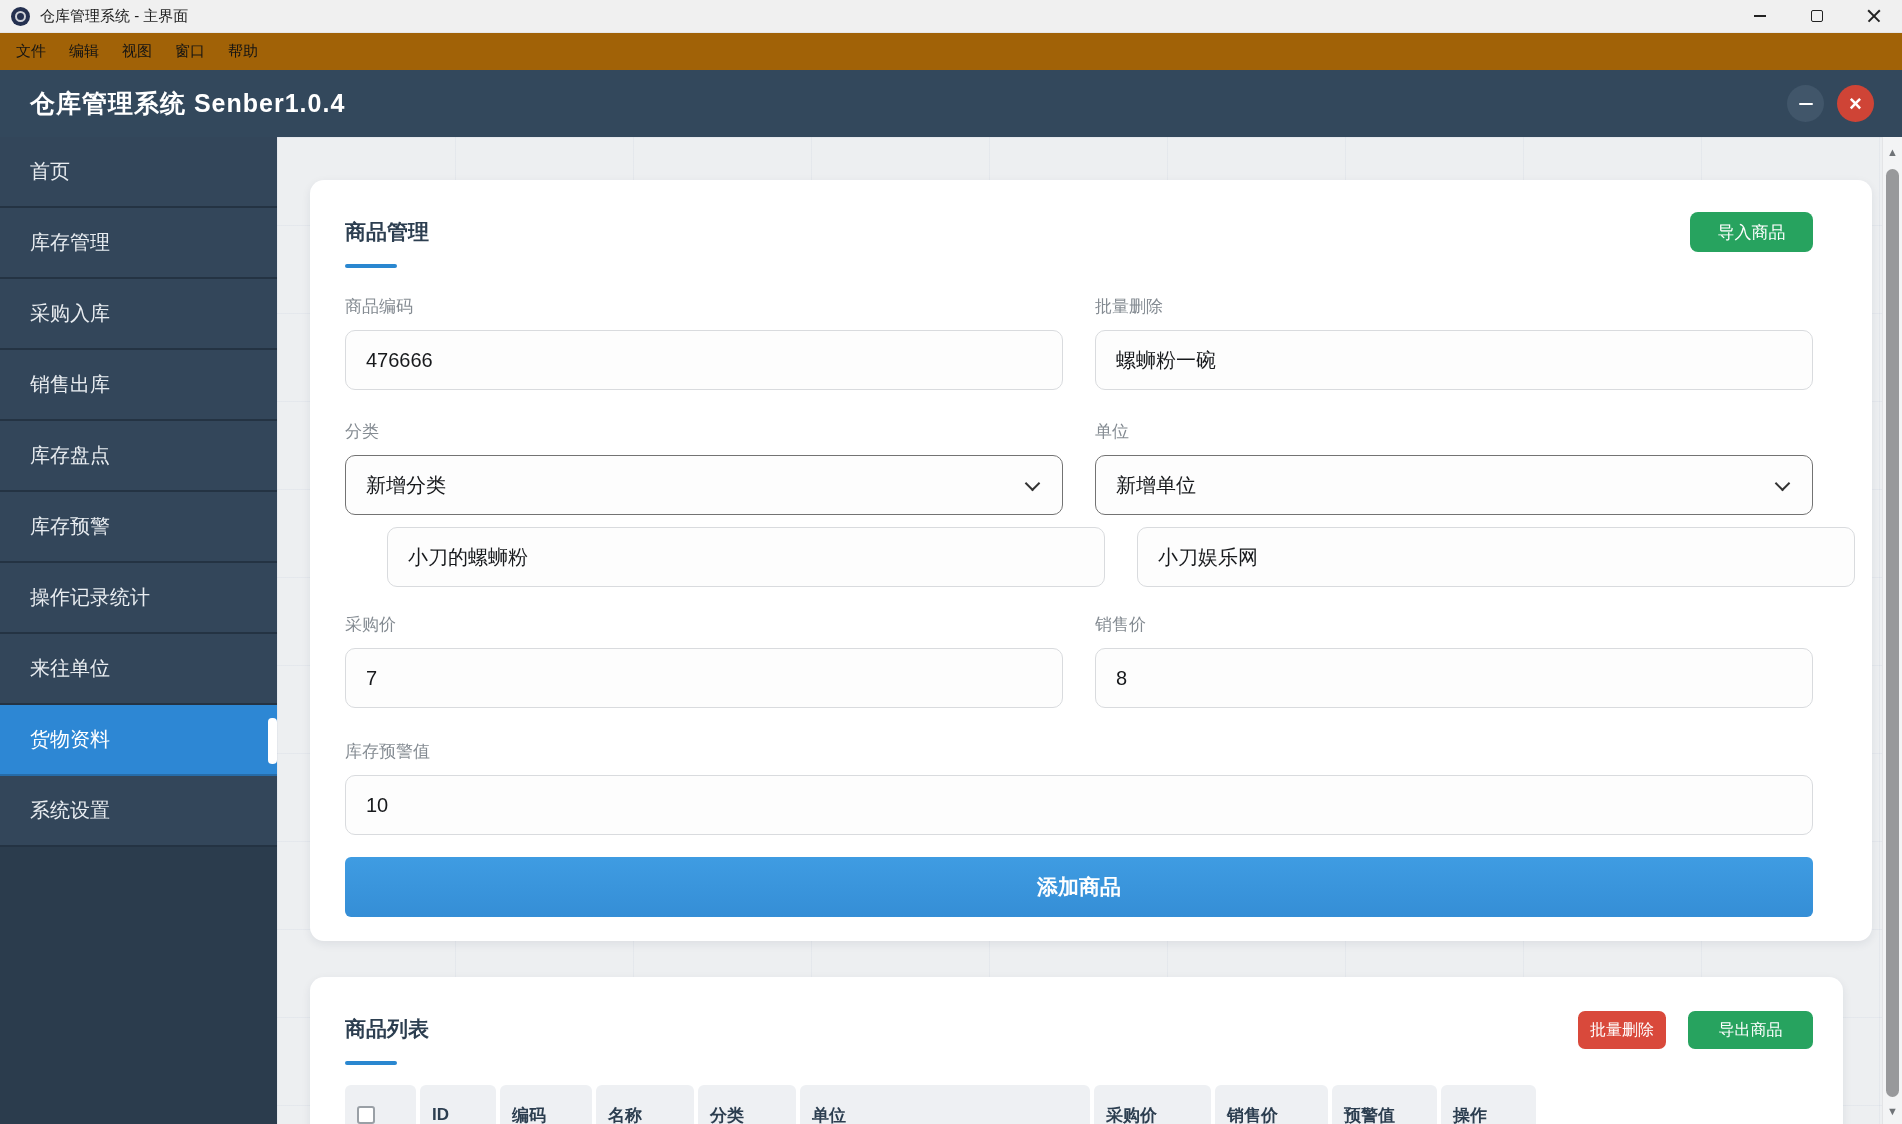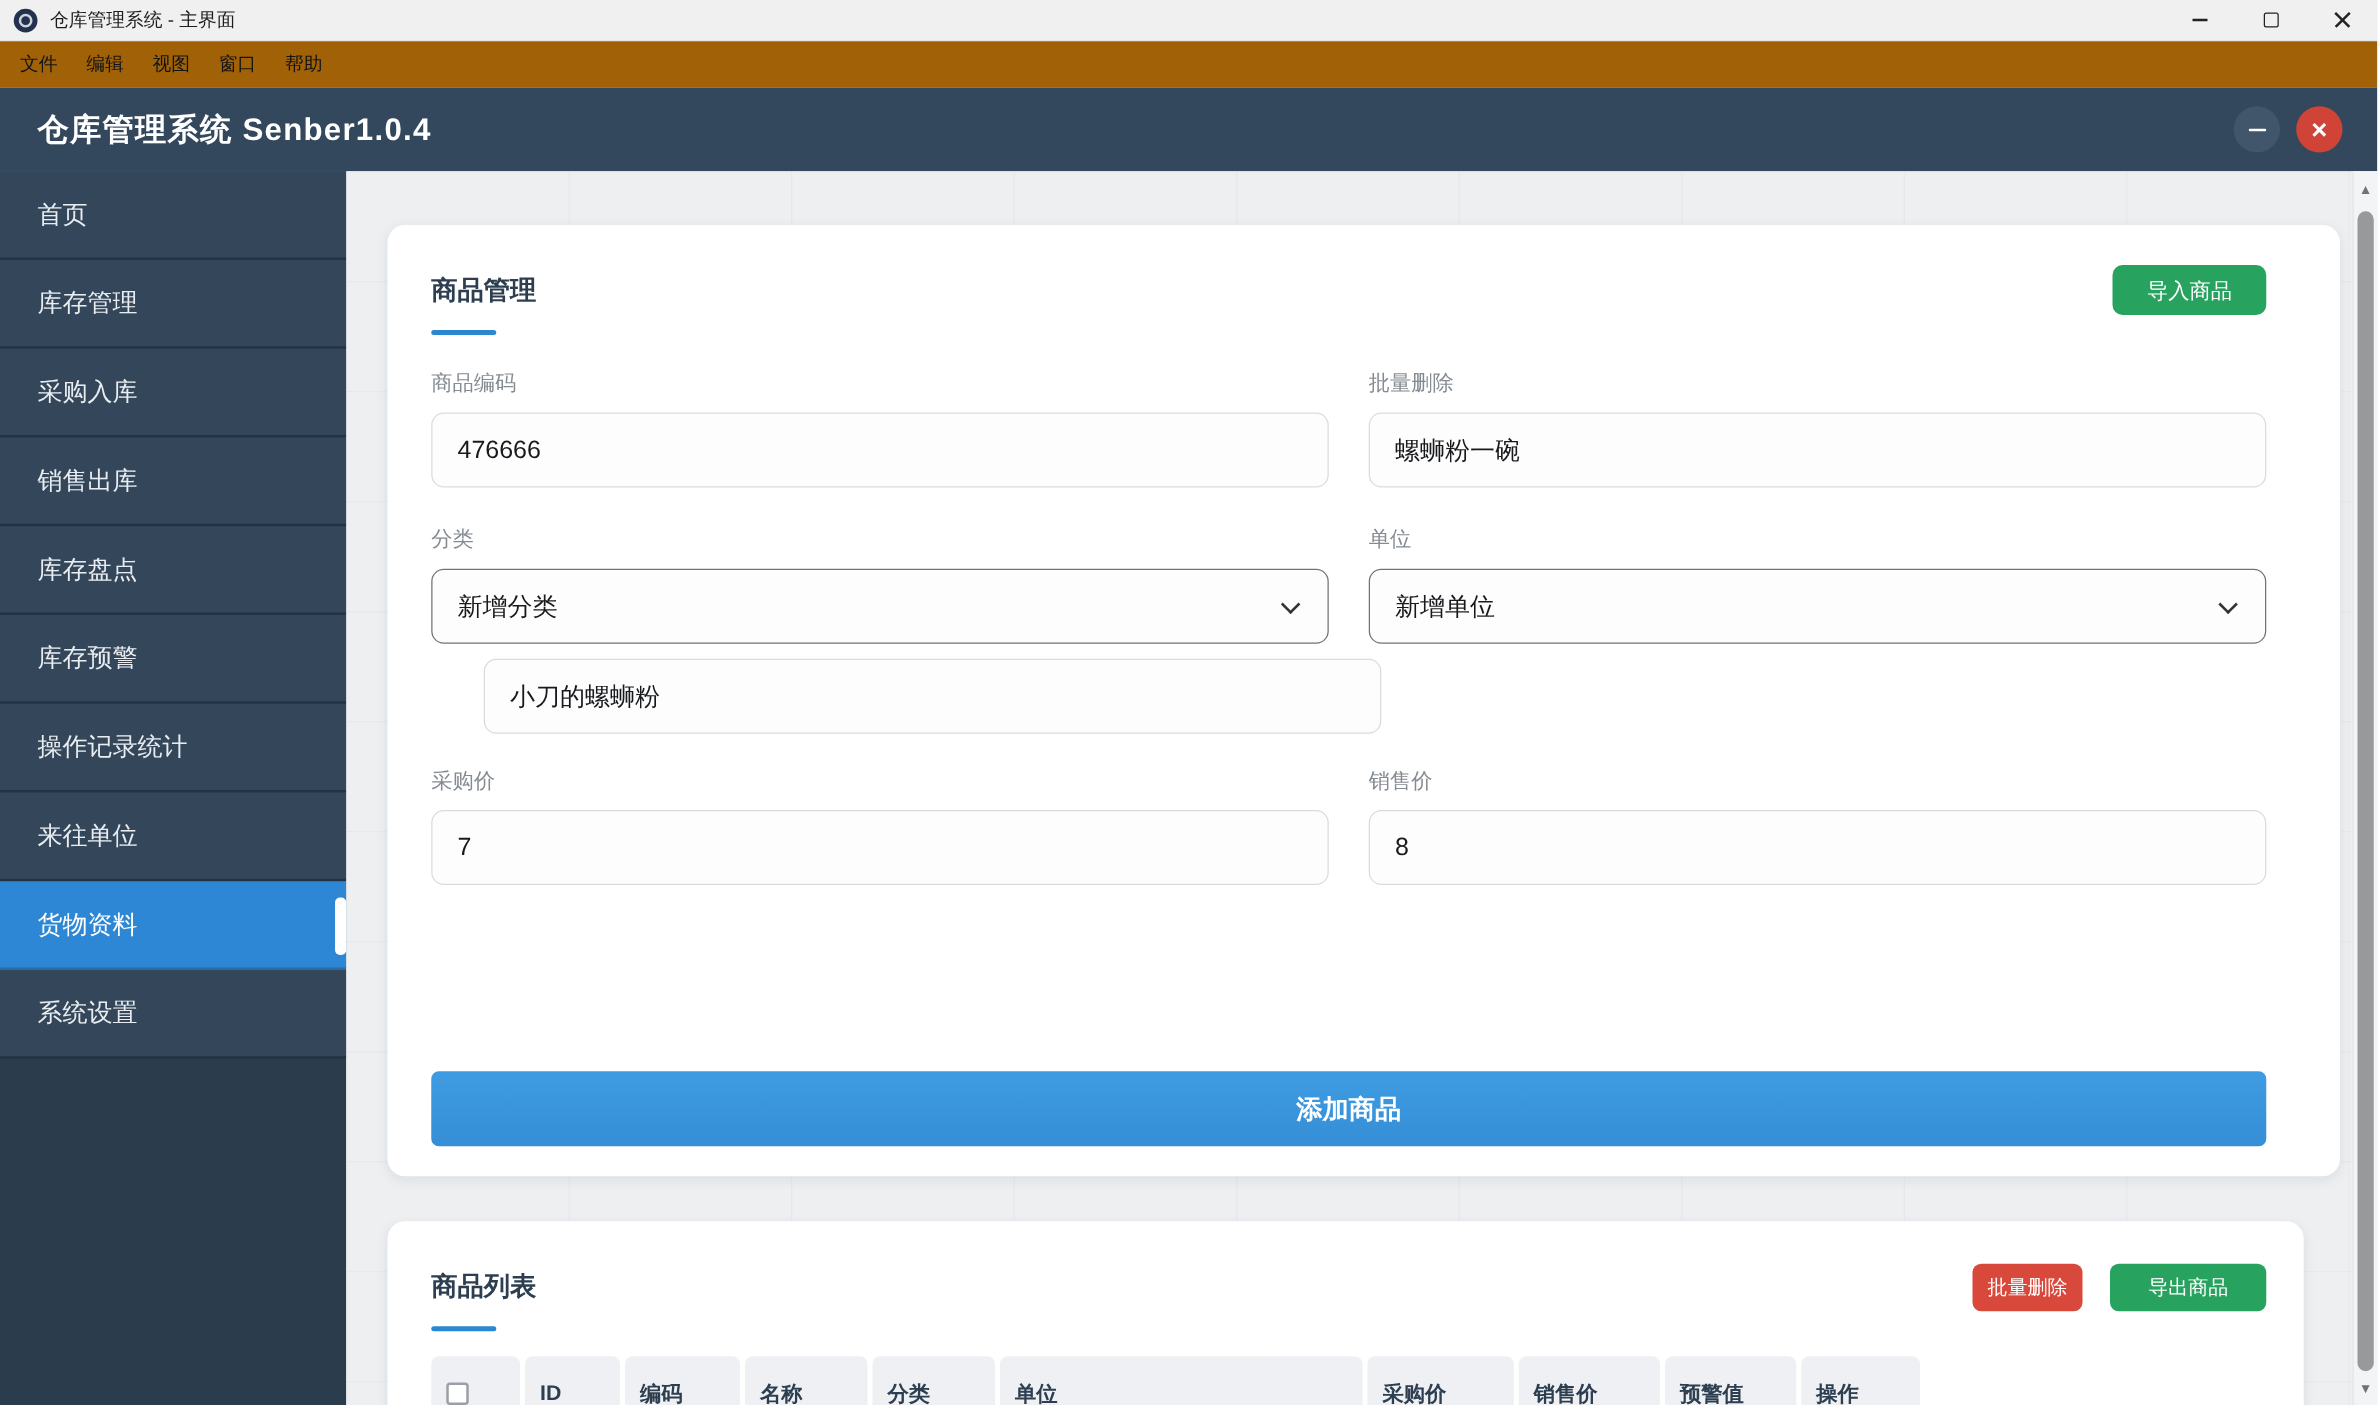--- a/index.html
+++ b/index.html
@@ -155,31 +155,36 @@
           <span class="chev"></span>
         </div>
         <input class="inp second-inp" value="小刀的螺蛳粉" style="">
       </div>
       <div class="fg fg-unit">
         <span class="flabel">单位</span>
         <div class="selectbox">
           <span>新增单位</span>
           <span class="chev"></span>
         </div>
+        <input class="inp second-inp" value="小刀娱乐网" style="">
       </div>
 
       <div class="fg fg-buy">
         <span class="flabel">采购价</span>
         <input class="inp" value="7" style="">
       </div>
       <div class="fg fg-sell">
         <span class="flabel">销售价</span>
         <input class="inp" value="8" style="">
       </div>
 
+      <div class="fg fg-warn">
+        <span class="flabel">库存预警值</span>
+        <input class="inp" value="10" style="">
+      </div>
 
       <button class="submit-btn">添加商品</button>
     </div>
 
     <div class="card card2">
       <div class="card-title">商品列表</div>
       <div class="title-underline"></div>
       <button class="pill-btn batch-del-btn">批量删除</button>
       <button class="pill-btn export-btn">导出商品</button>
 

